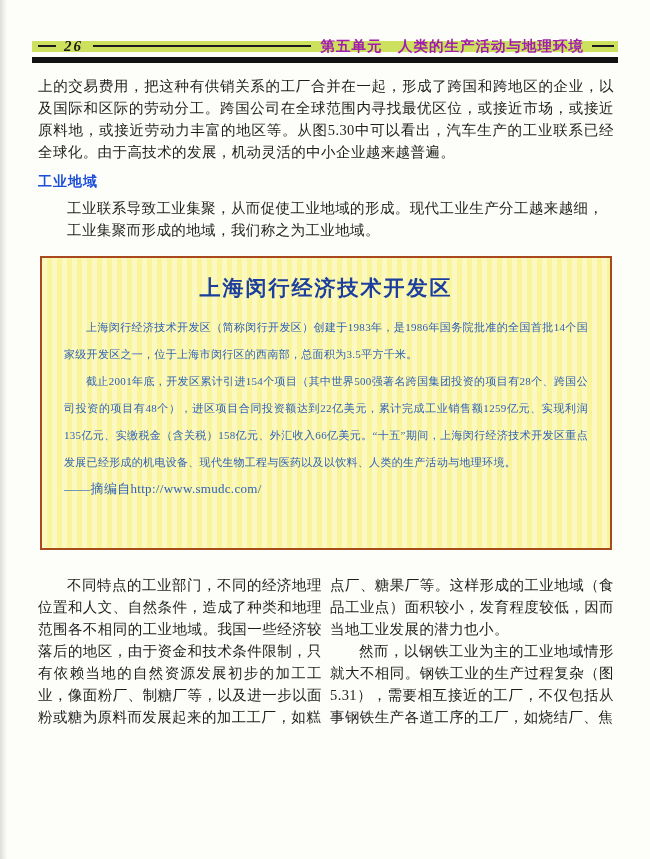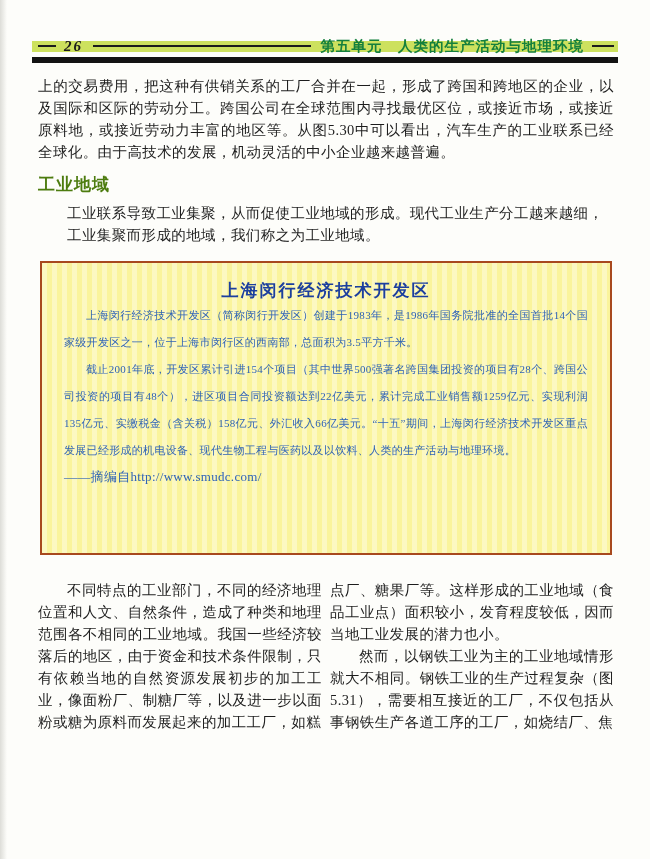--- a/index.html
+++ b/index.html
@@ -18,47 +18,47 @@
 
   
   .header-row{ position:relative; height:22px; }
   .green-band{ position:absolute; left:-6px; right:-4px; top:9px; height:11px; background:#cde15e; }
   .header-line{ position:relative; z-index:1; display:flex; align-items:center; height:22px; padding-top:6px; }
   .rule{ height:2px; background:#1c1c1c; }
   .rule.l{ width:18px; margin-right:8px; }
   .rule.mid{ flex:1; margin:0 10px; }
   .rule.r{ width:22px; margin-left:8px; }
   .page-num{ font-weight:bold; font-style:italic; font-size:15px; letter-spacing:2px; color:#1a1a1a; }
-  .chapter{ font-weight:bold; font-size:14.5px; letter-spacing:1px; color:#15803d; white-space:nowrap; }
+  .chapter{ font-weight:bold; font-size:14.5px; letter-spacing:1px; color:#a21caf; white-space:nowrap; }
   .black-bar{ height:6px; background:#121212; margin-top:3px; margin-left:-6px; margin-right:-4px; }
 
   
   .two-col{ display:flex; gap:8px; }
   .col{ flex:1; min-width:0; }
   p.body-p{
     font-size:14.5px; line-height:22px; color:#1d1d1d;
     text-align:justify; letter-spacing:0.4px;
   }
   p.indent{ text-indent:2em; }
   .top-sec{ margin-top:12px; }
-  h2.sec-head{ font-size:17px; font-weight:bold; color:#4d7c0f; margin:10px 0 6px 0; letter-spacing:1px; }
+  h2.sec-head{ font-size:14px; font-weight:bold; color:#1d4ed8; margin:10px 0 6px 0; letter-spacing:1px; }
   .col .body-p + .body-p{ margin-top:0; }
 
   
   .reading-box{
     margin:15px 2px 0 2px;
     border:2px solid #a8491e;
     background-color:#faf49c;
     background-image:repeating-linear-gradient(90deg, rgba(255,255,255,0.38) 0 5px, rgba(255,255,255,0) 5px 10px);
     padding:16px 22px 10px 22px;
     height:294px;
   }
   .reading-box h3{
-    text-align:center; font-size:17px; font-weight:bold;
-    color:#1c3f9e; letter-spacing:2px; 
+    text-align:center; font-size:21px; font-weight:bold;
+    color:#1c3f9e; letter-spacing:2px; margin-bottom:12px;
   }
   .reading-box p.box-p{
     font-size:11px; line-height:27px; color:#2f63b5;
     text-align:justify; text-indent:2em; letter-spacing:0.3px;
   }
   .reading-box p.attribution{
     font-size:13px; color:#2f63b5; 
     margin-top:4px; padding-right:6px; letter-spacing:0.3px;
   }
 

